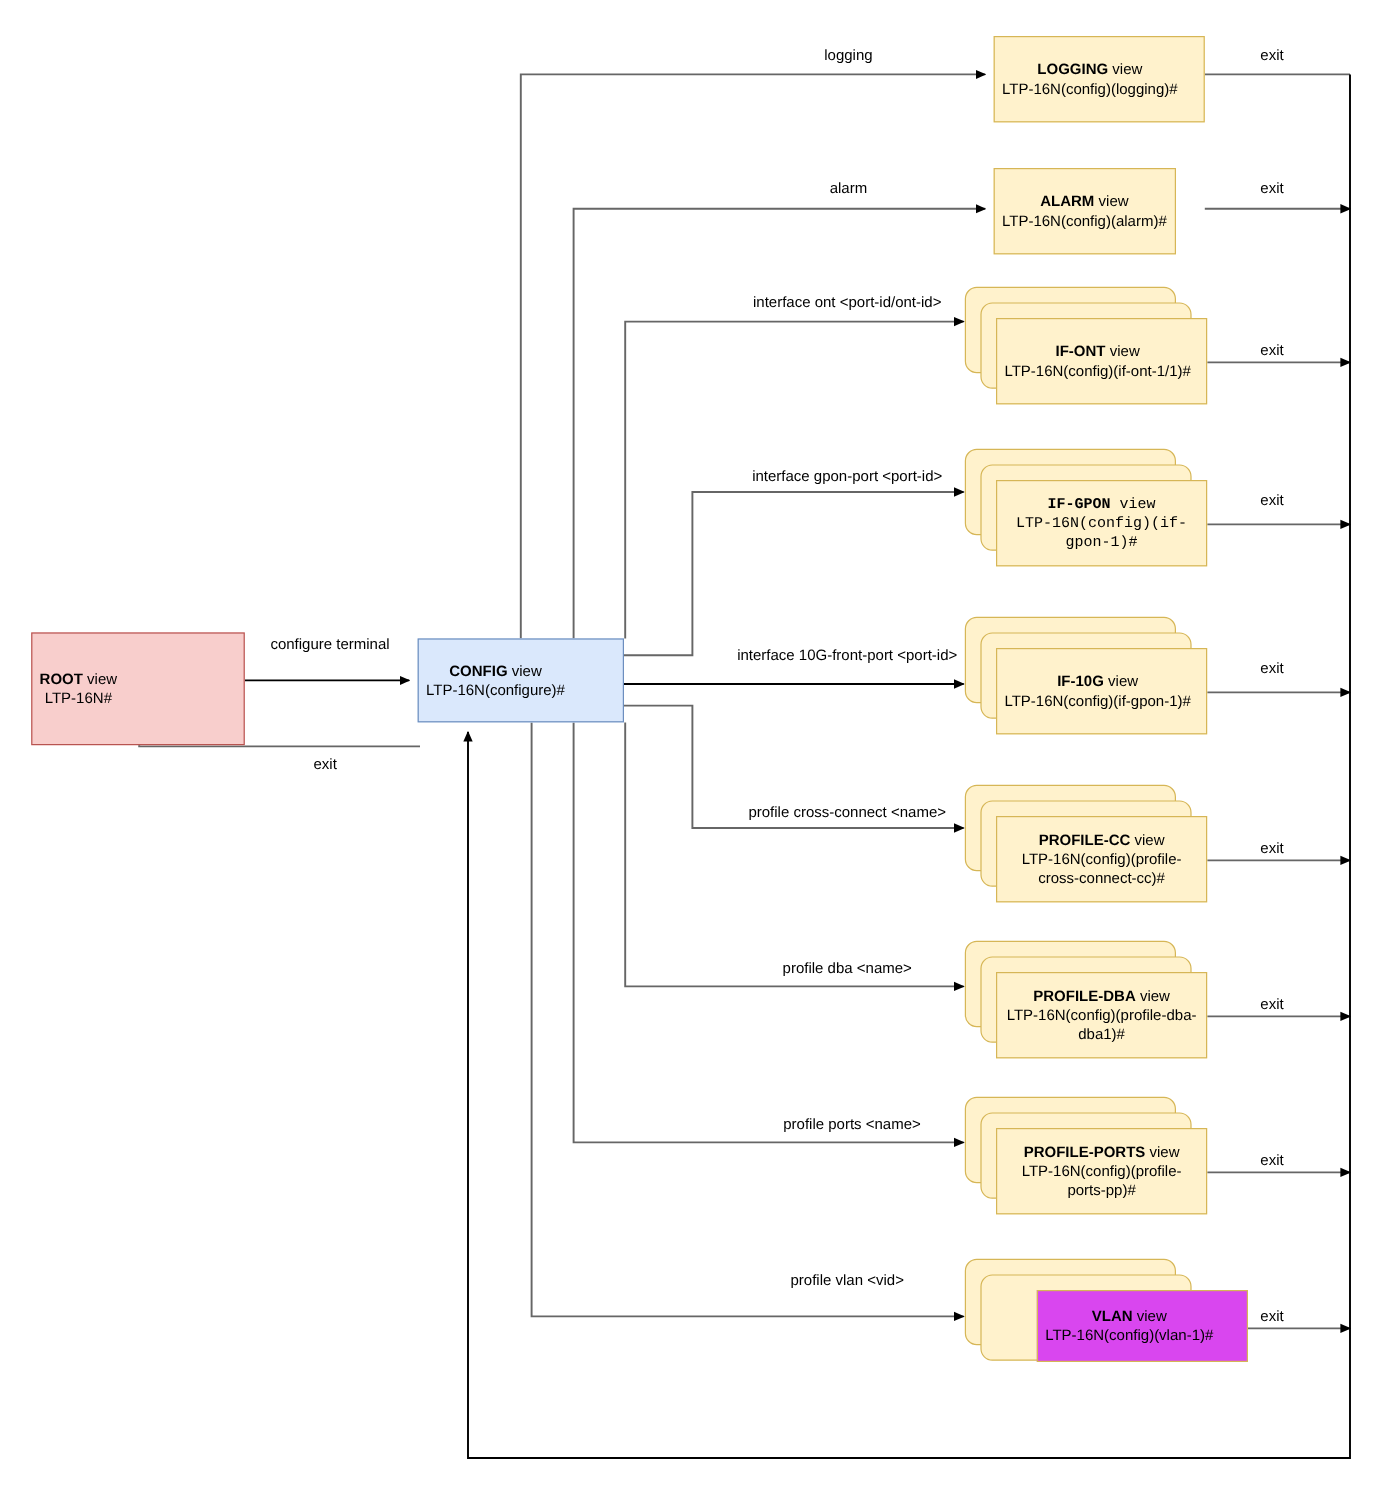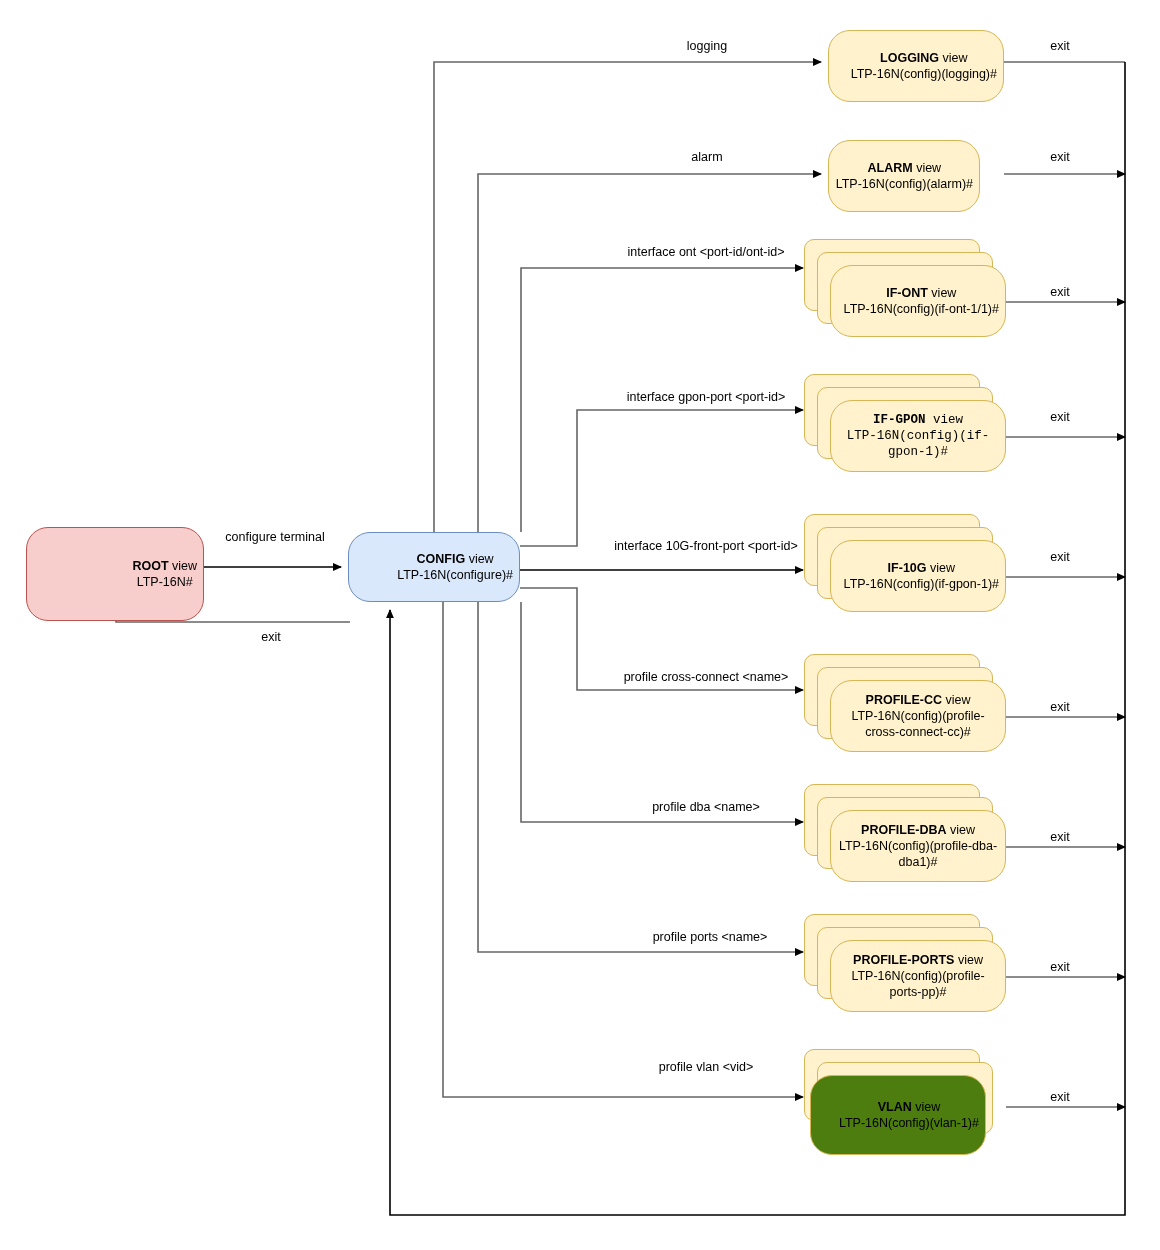--- a/index.html
+++ b/index.html
@@ -1,19 +1,19 @@
 <!DOCTYPE html>
 <html><head>
 <meta charset="utf-8">
 <style>
   html,body{margin:0;padding:0;background:#ffffff;}
   body{width:1160px;height:1250px;overflow:hidden;font-family:"Liberation Sans",sans-serif;}
   #stage{position:relative;width:1160px;height:1250px;}
   svg#wires{position:absolute;left:0;top:0;width:1160px;height:1250px;}
-  .node{position:absolute;box-sizing:border-box;border-radius:22px;display:flex;align-items:center;justify-content:flex-end;text-align:center;}
+  .node{position:absolute;box-sizing:border-box;border-radius:0;display:flex;align-items:center;justify-content:flex-start;text-align:center;}
   .node .lbl{line-height:1.28;font-size:12.5px;color:#000;padding:0 6px;}
   .node .lbl b{font-weight:bold;}
   .shadow{position:absolute;box-sizing:border-box;border-radius:10px;}
   .edge-label{position:absolute;font-size:12.5px;color:#000;white-space:nowrap;transform:translate(-50%,-50%);}
 </style>
 </head>
 <body>
 
 <div id="stage">
   <svg id="wires" viewBox="0 0 1160 1250">
@@ -87,21 +87,21 @@
       <div class="node" style="left: 830px; top: 810px; width: 176px; height: 72px; background: rgb(255, 242, 204); border: 1.5px solid rgb(214, 182, 86);">
         <div class="lbl"><b>PROFILE-DBA</b><span> view</span><br><span>LTP-16N(config)(profile-dba-dba1)#</span></div>
       </div>
       <div class="shadow" style="left: 804px; top: 914px; width: 176px; height: 72px; background: rgb(255, 242, 204); border: 1.5px solid rgb(214, 182, 86);"></div>
       <div class="shadow" style="left: 817px; top: 927px; width: 176px; height: 72px; background: rgb(255, 242, 204); border: 1.5px solid rgb(214, 182, 86);"></div>
       <div class="node" style="left: 830px; top: 940px; width: 176px; height: 72px; background: rgb(255, 242, 204); border: 1.5px solid rgb(214, 182, 86);">
         <div class="lbl"><b>PROFILE-PORTS</b><span> view</span><br><span>LTP-16N(config)(profile-ports-pp)#</span></div>
       </div>
       <div class="shadow" style="left: 804px; top: 1049px; width: 176px; height: 72px; background: rgb(255, 242, 204); border: 1.5px solid rgb(214, 182, 86);"></div>
       <div class="shadow" style="left: 817px; top: 1062px; width: 176px; height: 72px; background: rgb(255, 242, 204); border: 1.5px solid rgb(214, 182, 86);"></div>
-      <div class="node" style="left: 810px; top: 1075px; width: 176px; height: 80px; background: #4d7c0f; border: 1.5px solid rgb(214, 182, 86);">
+      <div class="node" style="left: 864px; top: 1075px; width: 176px; height: 60px; background: #d946ef; border: 1.5px solid rgb(214, 182, 86);">
         <div class="lbl"><b>VLAN</b><span> view</span><br><span>LTP-16N(config)(vlan-1)#</span></div>
       </div>
     </div>
   <div id="labels-layer">
       <div class="edge-label" style="left: 275px; top: 537px;">configure terminal</div>
       <div class="edge-label" style="left: 271px; top: 637px;">exit</div>
       <div class="edge-label" style="left: 707px; top: 46px;">logging</div>
       <div class="edge-label" style="left: 707px; top: 157px;">alarm</div>
       <div class="edge-label" style="left: 706px; top: 252px;">interface ont &lt;port-id/ont-id&gt;</div>
       <div class="edge-label" style="left: 706px; top: 397px;">interface gpon-port &lt;port-id&gt;</div>

